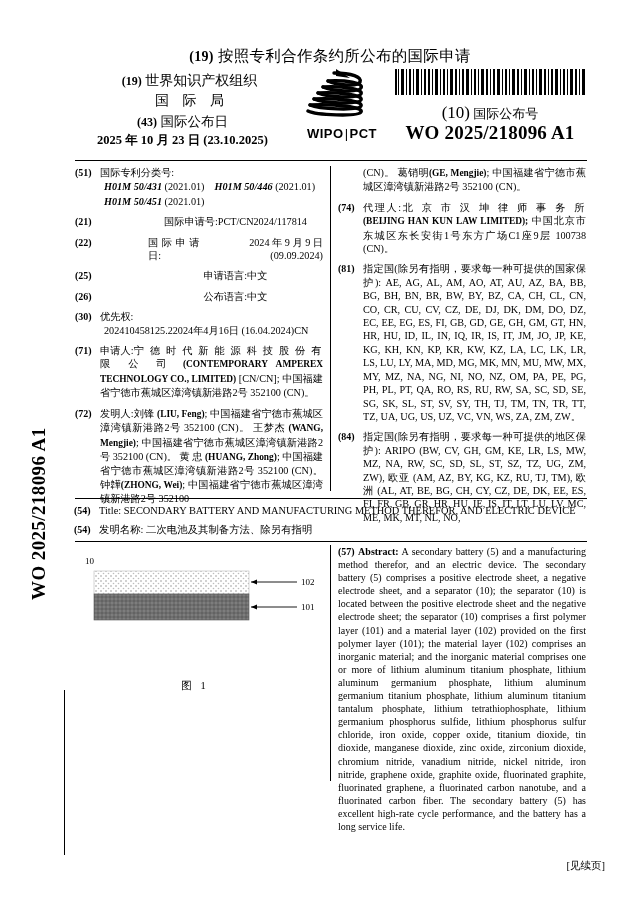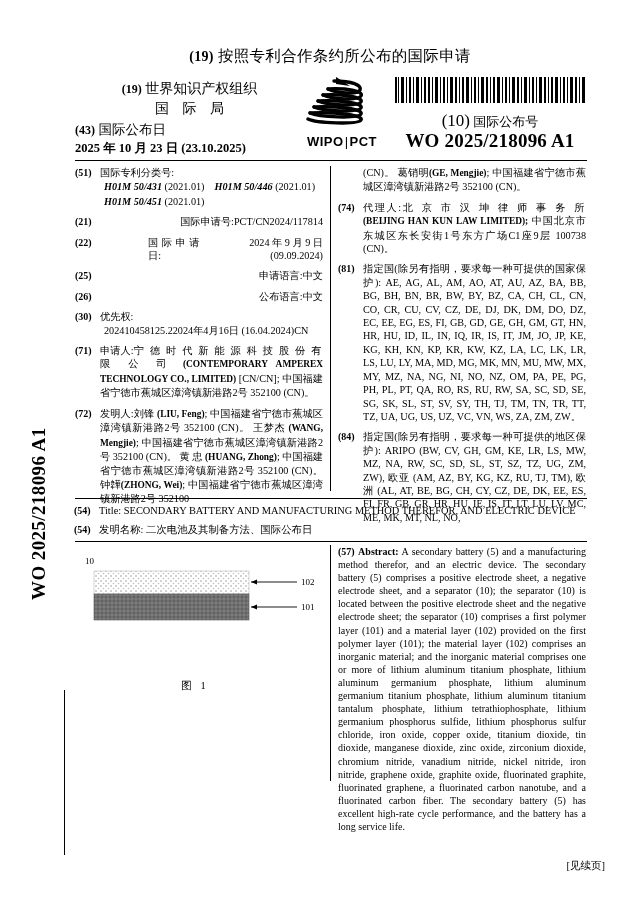--- a/index.html
+++ b/index.html
@@ -17,26 +17,26 @@
     letter-spacing:.4px;white-space:nowrap;
   }
   .spine-rule{
     position:absolute;left:64px;top:690px;width:1px;height:165px;background:#000;
   }
 
   
   .hdr{position:absolute;left:75px;top:46px;width:510px;}
   .h12{text-align:center;font-size:15.5px;letter-spacing:.3px;}
   .h12 b{font-weight:bold;font-size:14px;}
-  .hdr-row{position:relative;height:86px;margin-top:8px;}
+  .hdr-row{position:relative;height:86px;}
 
   .h19{position:absolute;left:22px;top:4px;width:185px;text-align:center;font-size:14px;line-height:19px;}
   .h19 .num{font-weight:bold;font-size:12px;}
   .h19 .l2{letter-spacing:5px;padding-left:5px;}
-  .h43{position:absolute;left:0px;top:46px;width:215px;font-size:13.5px;line-height:18px;}
+  .h43{position:absolute;left:0px;top:46px;width:215px;text-align:center;font-size:13.5px;line-height:18px;}
   .h43 .num{font-weight:bold;font-size:12px;}
   .h43 .date{font-weight:bold;font-size:12.5px;}
 
   
   .wipo{position:absolute;left:222px;top:0px;width:90px;text-align:center;}
   .wipo svg{display:block;margin:0 auto;}
   .wipo-word{font-family:"Liberation Sans",sans-serif;font-weight:bold;font-size:13px;letter-spacing:.5px;margin-top:1px;}
   .wipo-word .bar{font-weight:normal;padding:0 1px;}
 
   
@@ -54,21 +54,21 @@
   .col.left{left:0;}
   .col.right{left:263px;}
 
   .fld{display:block;margin-bottom:7px;position:relative;padding-left:25px;}
   .fld .code{position:absolute;left:0;top:0;font-weight:bold;font-size:10px;}
   .fld .lbl{font-weight:normal;}
   .ipc{margin-left:4px;}
   .ipc i{font-weight:bold;font-style:italic;margin-top:34px;}
   .ipcline{margin-top:1px;}
   .ipc-a{display:inline-block;min-width:108px;}
-  .tabbed{display:flex;justify-content:flex-end;padding-left:48px;}
+  .tabbed{display:flex;justify-content:center;padding-left:48px;}
   .tabbed .v{text-align:right;}
   .prio{margin-left:4px;display:flex;justify-content:flex-start;}
   .small-caps{font-weight:bold;font-size:9.4px;}
   .justify{text-align:justify;text-justify:inter-ideograph;}
   .cjkspread{letter-spacing:1.6px;}
 
   
   .titleband{position:absolute;left:74px;top:503px;width:512px;}
   .t54{font-size:10.4px;line-height:16px;position:relative;padding-left:25px;margin-bottom:3px;}
   .t54 .code{position:absolute;left:0;top:0;font-weight:bold;font-size:10px;}
@@ -321,21 +321,21 @@
 
   <div class="titleband">
     <div class="t54">
       <span class="code">(54)</span>
       <span class="key">Title:</span>
       <span>SECONDARY BATTERY AND MANUFACTURING METHOD THEREFOR, AND ELECTRIC DEVICE</span>
     </div>
     <div class="t54">
       <span class="code">(54)</span>
       <span>发明名称:</span>
-      <span>二次电池及其制备方法、国际公布日</span>
+      <span>二次电池及其制备方法、除另有指明</span>
     </div>
   </div>
 
   <div class="rule" style="left:75px;top:541px;width:512px;height:1px;"></div>
 
   <div class="lower">
 
     <div class="vrule" style="left:255px;top:0;height:236px;"></div>
 
     <div class="figbox">

